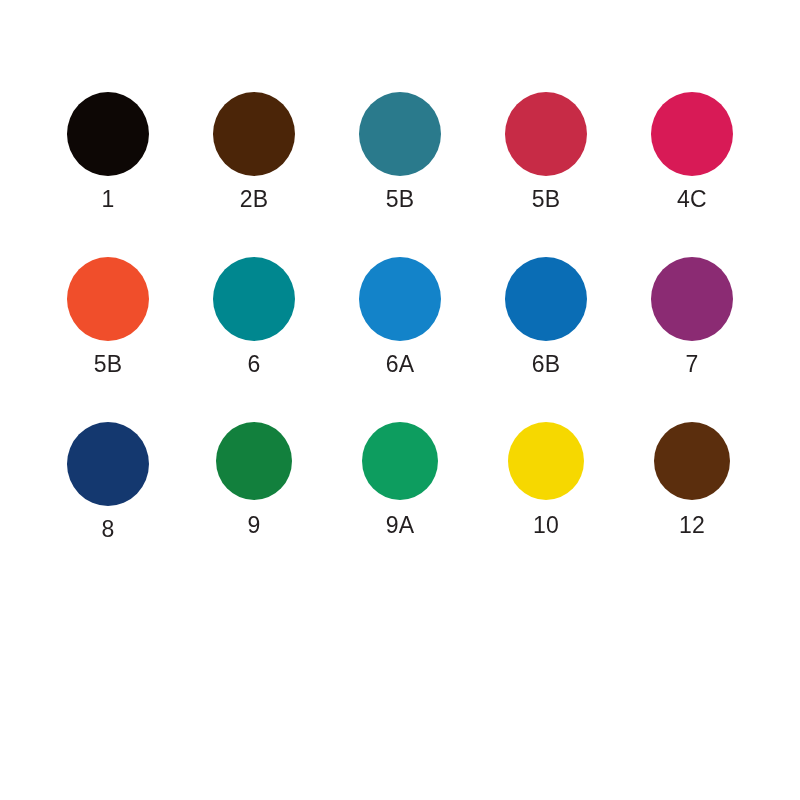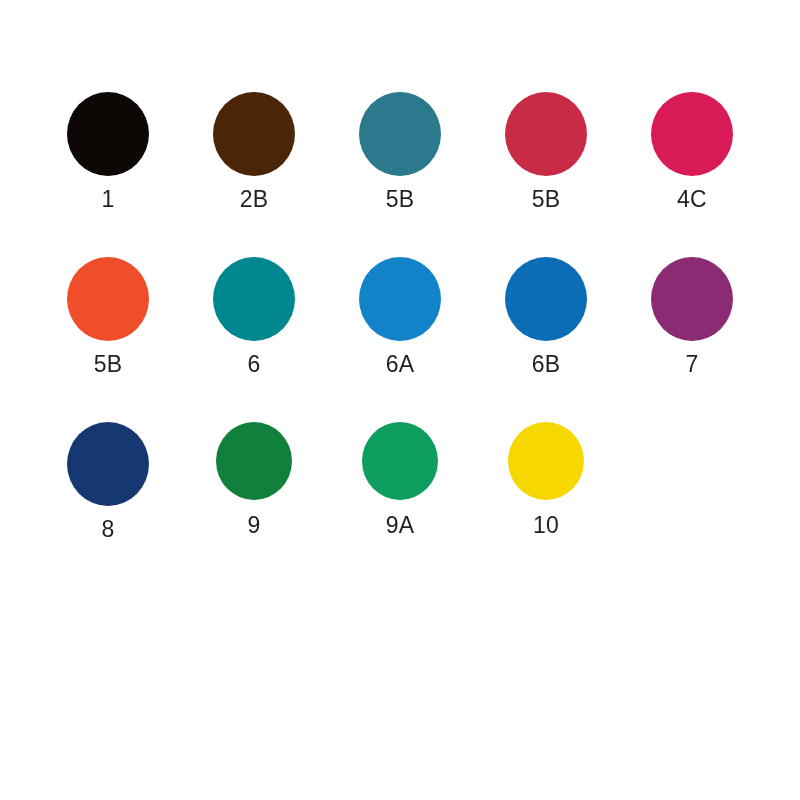--- a/index.html
+++ b/index.html
@@ -127,16 +127,20 @@
       <div class="swatch-label">9</div>
     </div>
     <div class="swatch-cell row-last">
       <div class="swatch-dot" style="background: rgb(13, 157, 95);"></div>
       <div class="swatch-label">9A</div>
     </div>
     <div class="swatch-cell row-last">
       <div class="swatch-dot" style="background: rgb(246, 216, 0);"></div>
       <div class="swatch-label">10</div>
     </div>
+    <div class="swatch-cell row-last">
+      <div class="swatch-dot" style="background: rgb(91, 46, 13);"></div>
+      <div class="swatch-label">12</div>
+    </div>
     <div class="swatch-cell row-last"></div>
 
   </div>
 </div>
 
 </body></html>

